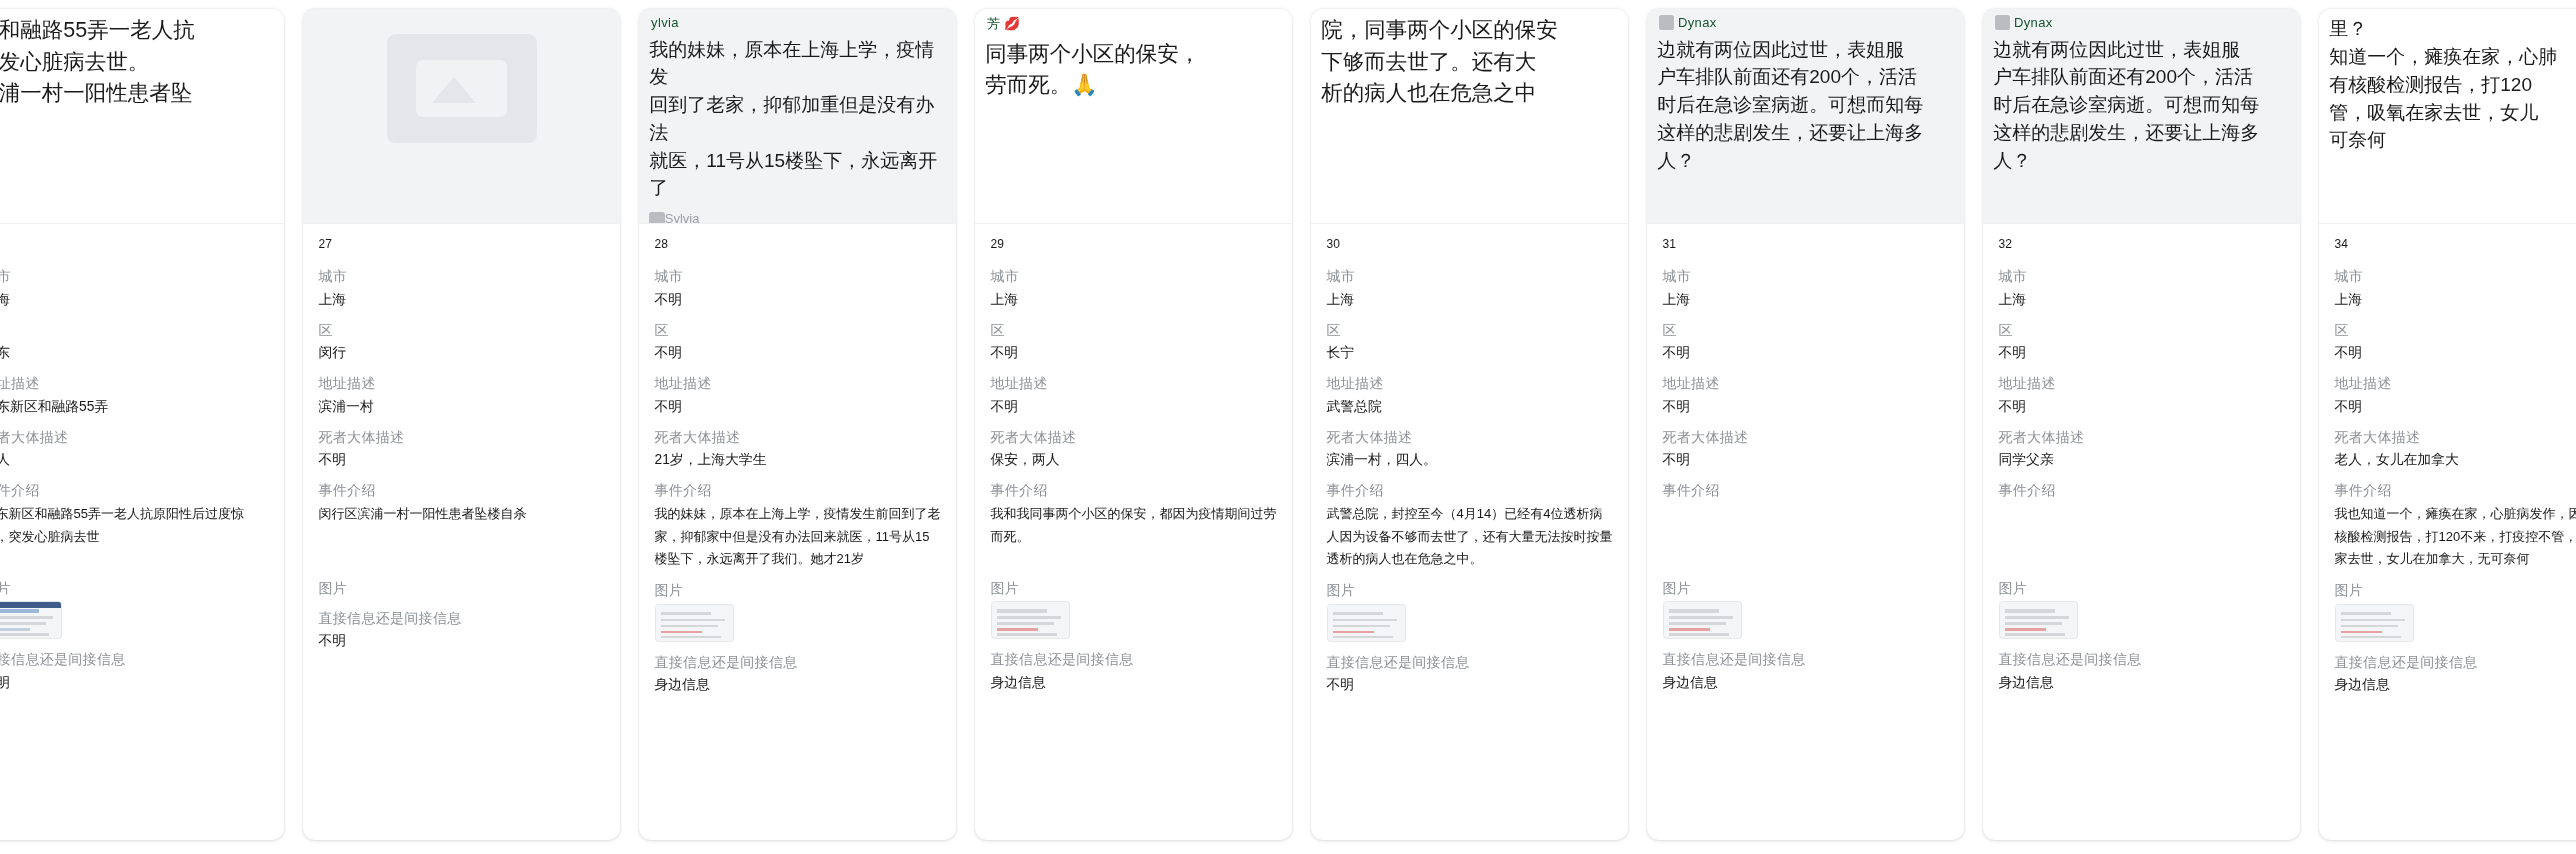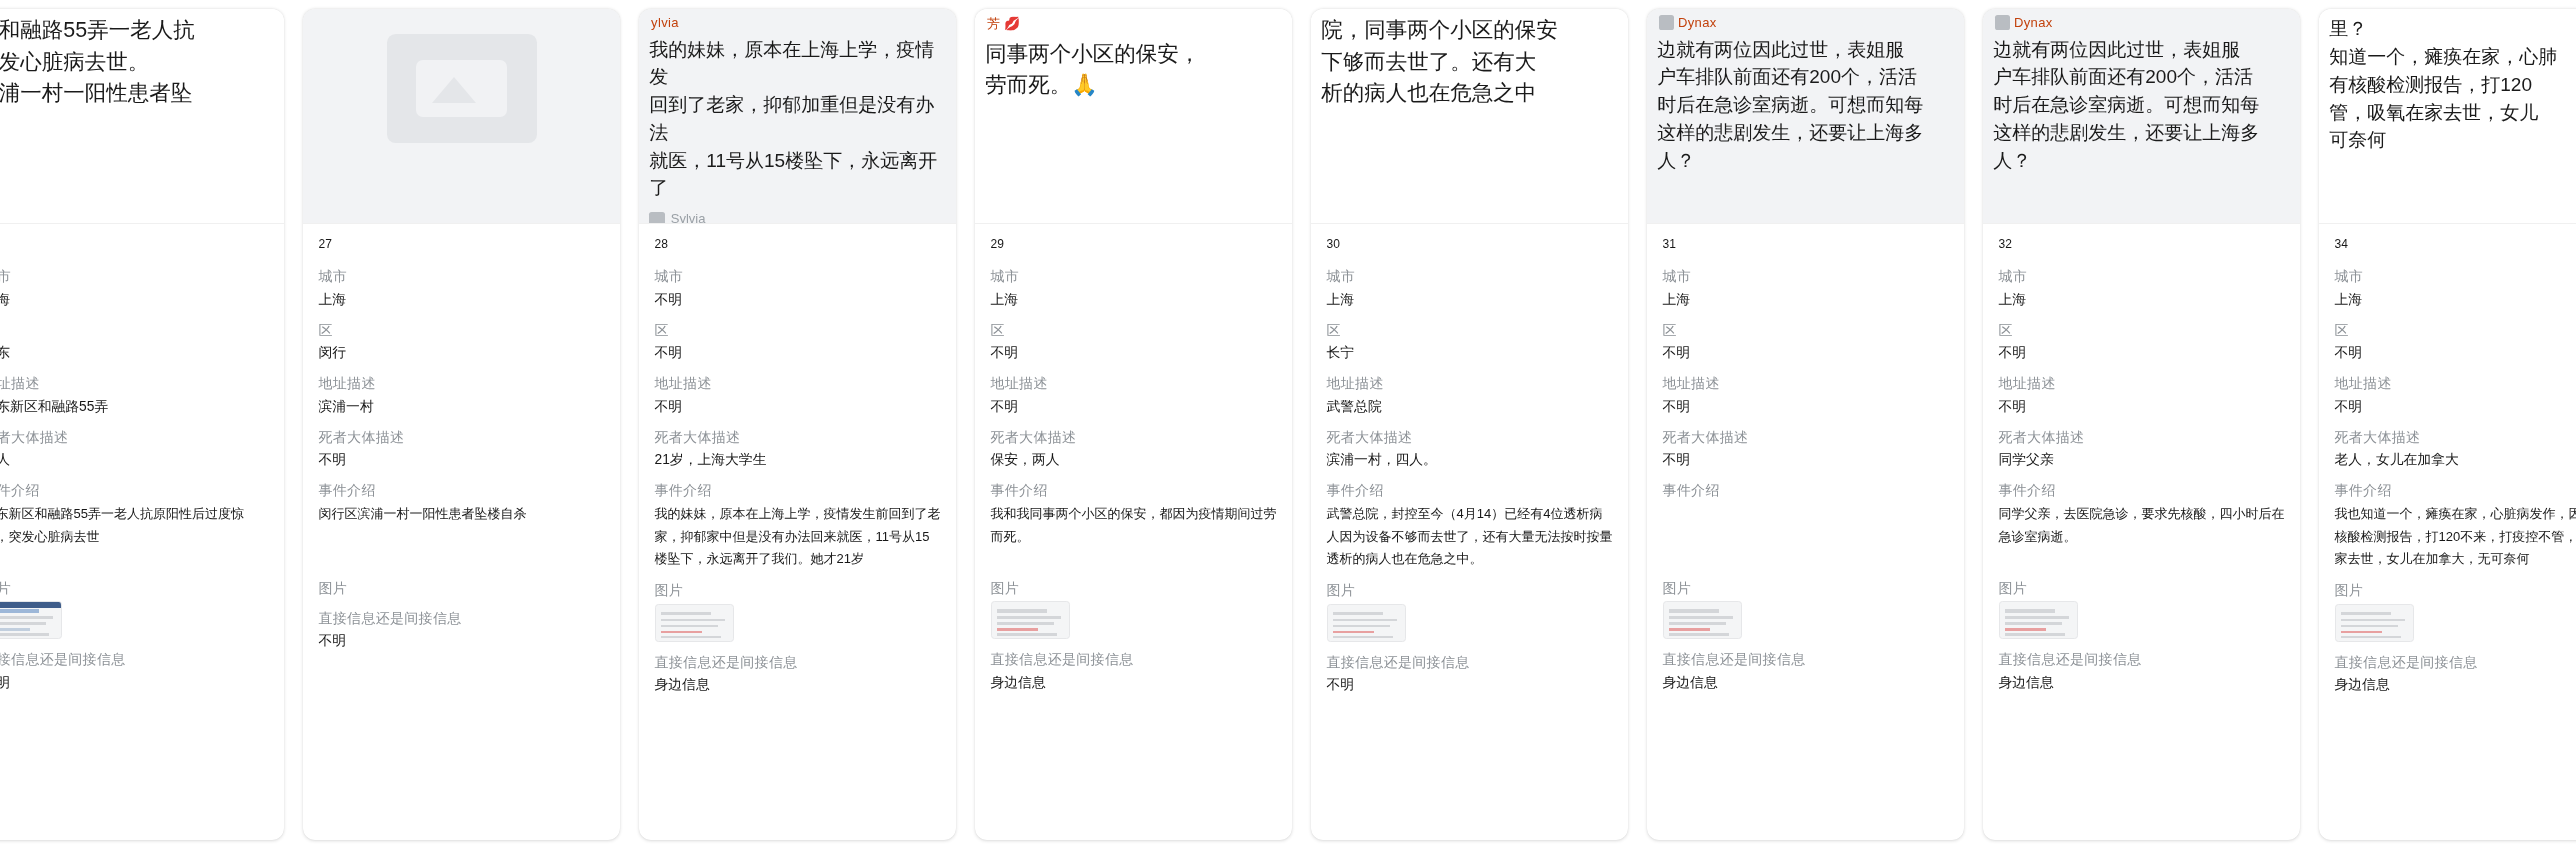--- a/index.html
+++ b/index.html
@@ -43,21 +43,21 @@
   }
   .preview.grey { background: #f2f3f5; }
   .preview-inner {
     position: absolute;
     inset: 0;
     padding: 6.9px 10.3px;
     overflow: hidden;
   }
   .chat-name {
     font-size: 13px;
-    color: #c2410c;
+    color: #14532d;
     margin: 0 0 5.2px 1.7px;
     letter-spacing: 0.4px;
   }
   .chat-name .av {
     display: inline-block;
     width: 14.6px; height: 14.6px;
     border-radius: 2.6px;
     background: #b9bdc2;
     vertical-align: -2.6px;
     margin-right: 4.3px;
@@ -68,21 +68,20 @@
     color: #1a1a1a;
     font-weight: 500;
     white-space: pre-wrap;
     word-break: break-all;
   }
   .big-text.thin { font-weight: 400; }
   .big-text.smaller { font-size: 19px; }
   .bubble-row {
     display: flex;
     align-items: flex-start;
-    gap: 6px;
     margin-top: 8.6px;
   }
   .bubble-av {
     width: 15.5px; height: 15.5px;
     border-radius: 2.6px;
     background: #b9bdc2;
     flex: 0 0 15.5px;
     margin-top: 1.7px;
   }
   .bubble-name {
@@ -486,21 +485,20 @@
       <div class="field">
         <div class="field-label">地址描述</div>
         <div class="field-value">不明</div>
       </div>
       <div class="field">
         <div class="field-label">死者大体描述</div>
         <div class="field-value">同学父亲</div>
       </div>
       <div class="field spacer-narrative">
         <div class="field-label">事件介绍</div>
-        <div class="field-value para">同学父亲，去医院急诊，要求先核酸，四小时后在急诊室病逝。</div>
       </div>
       <div class="field">
         <div class="field-label">图片</div>
         <div class="thumb">
           <i class="l1"></i>
             <i class="l2"></i>
             <i class="l3"></i>
             <i class="l4"></i>
             <i class="l5"></i>
         </div>

